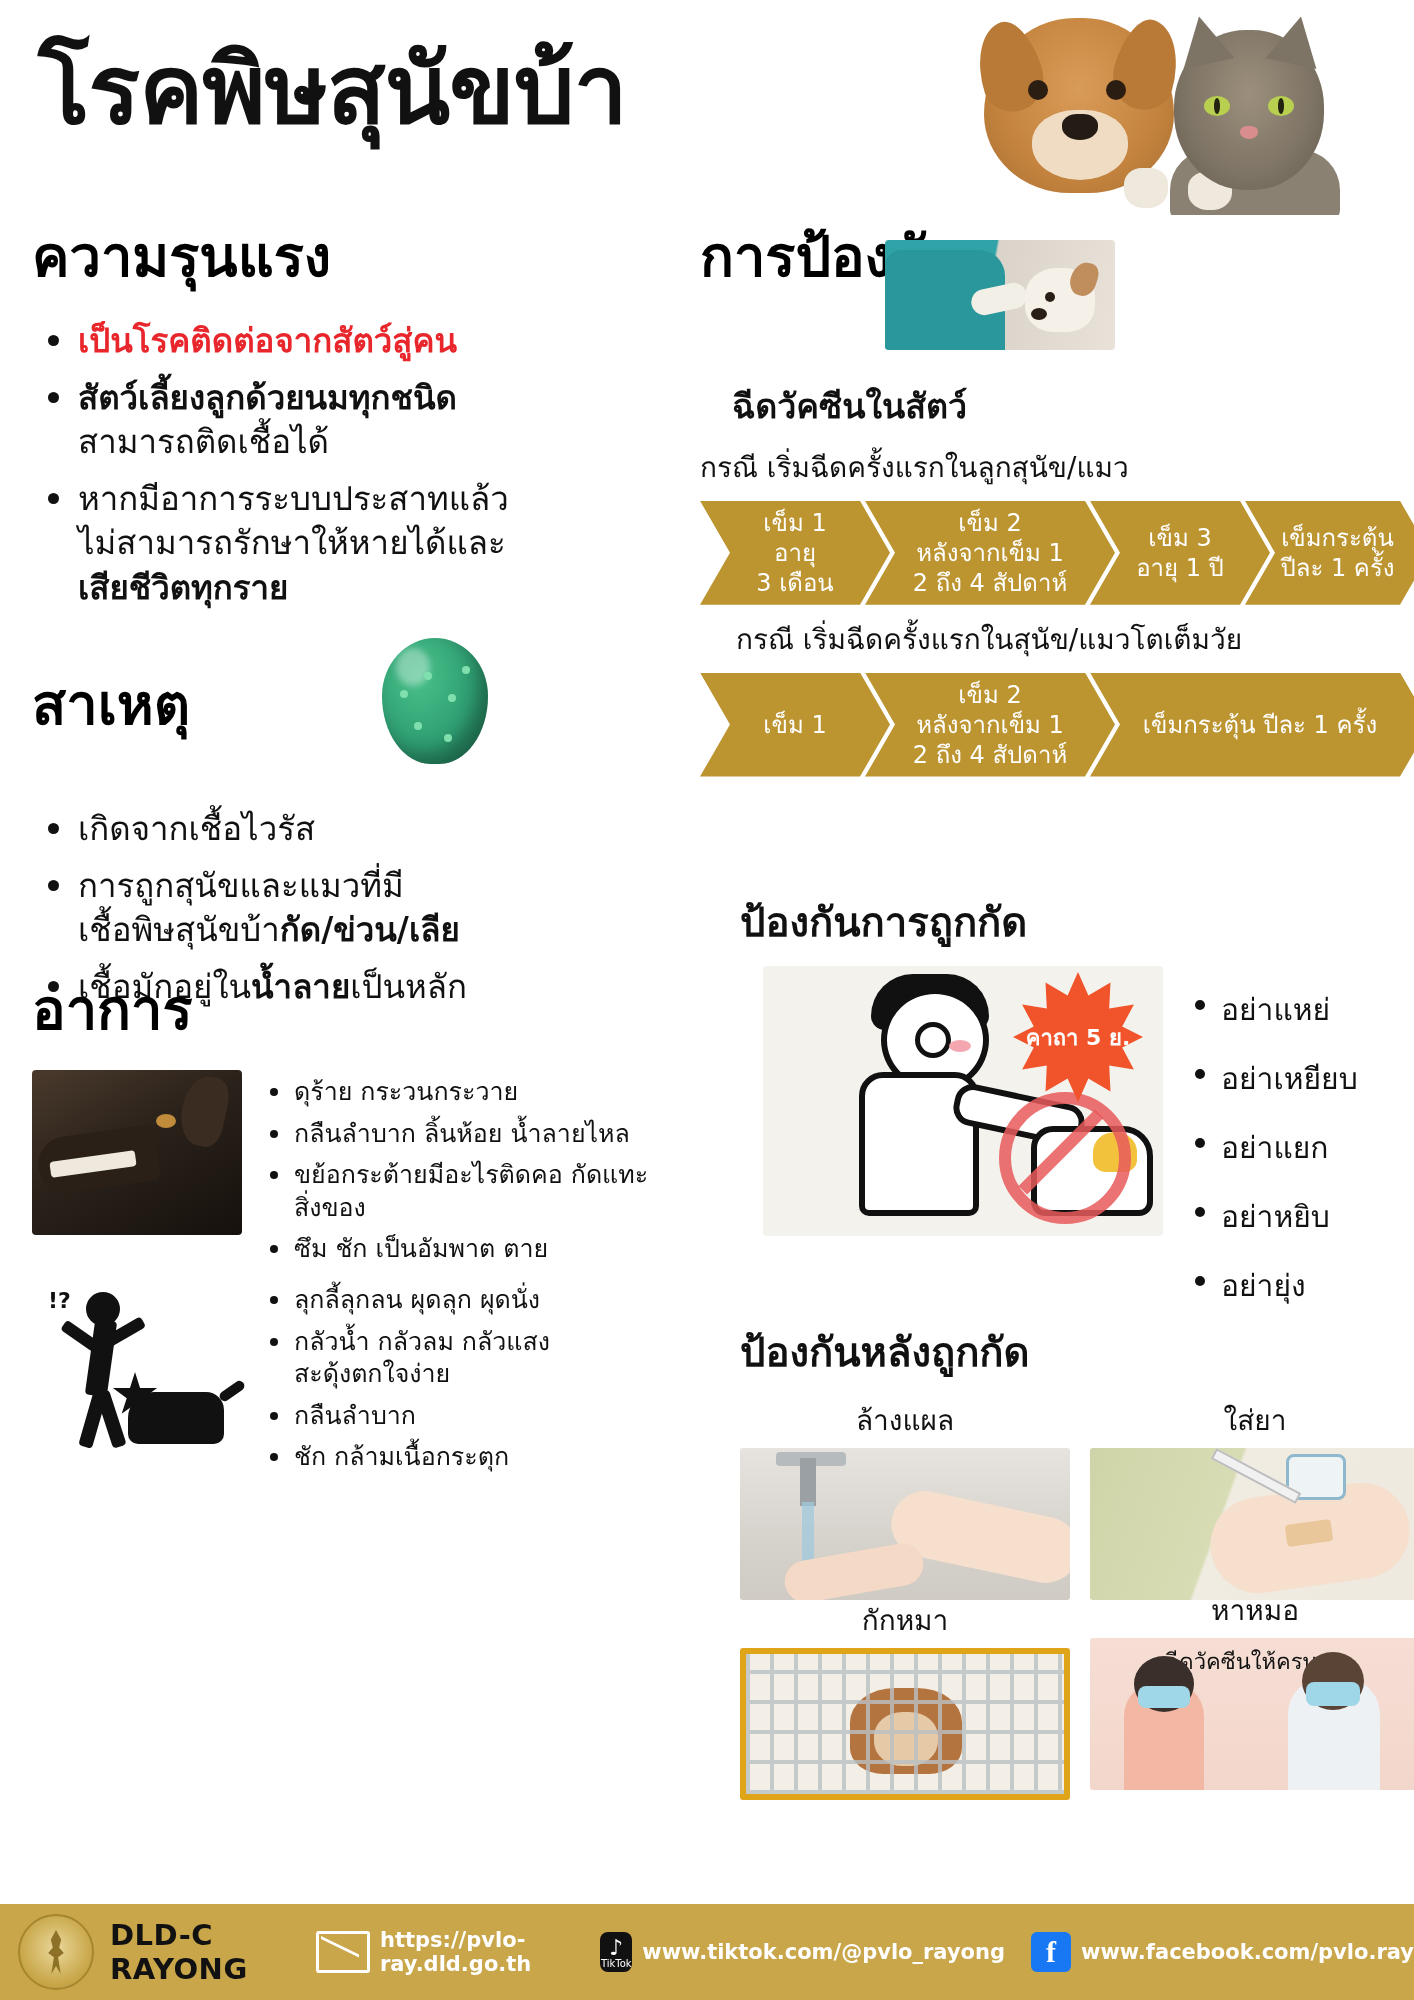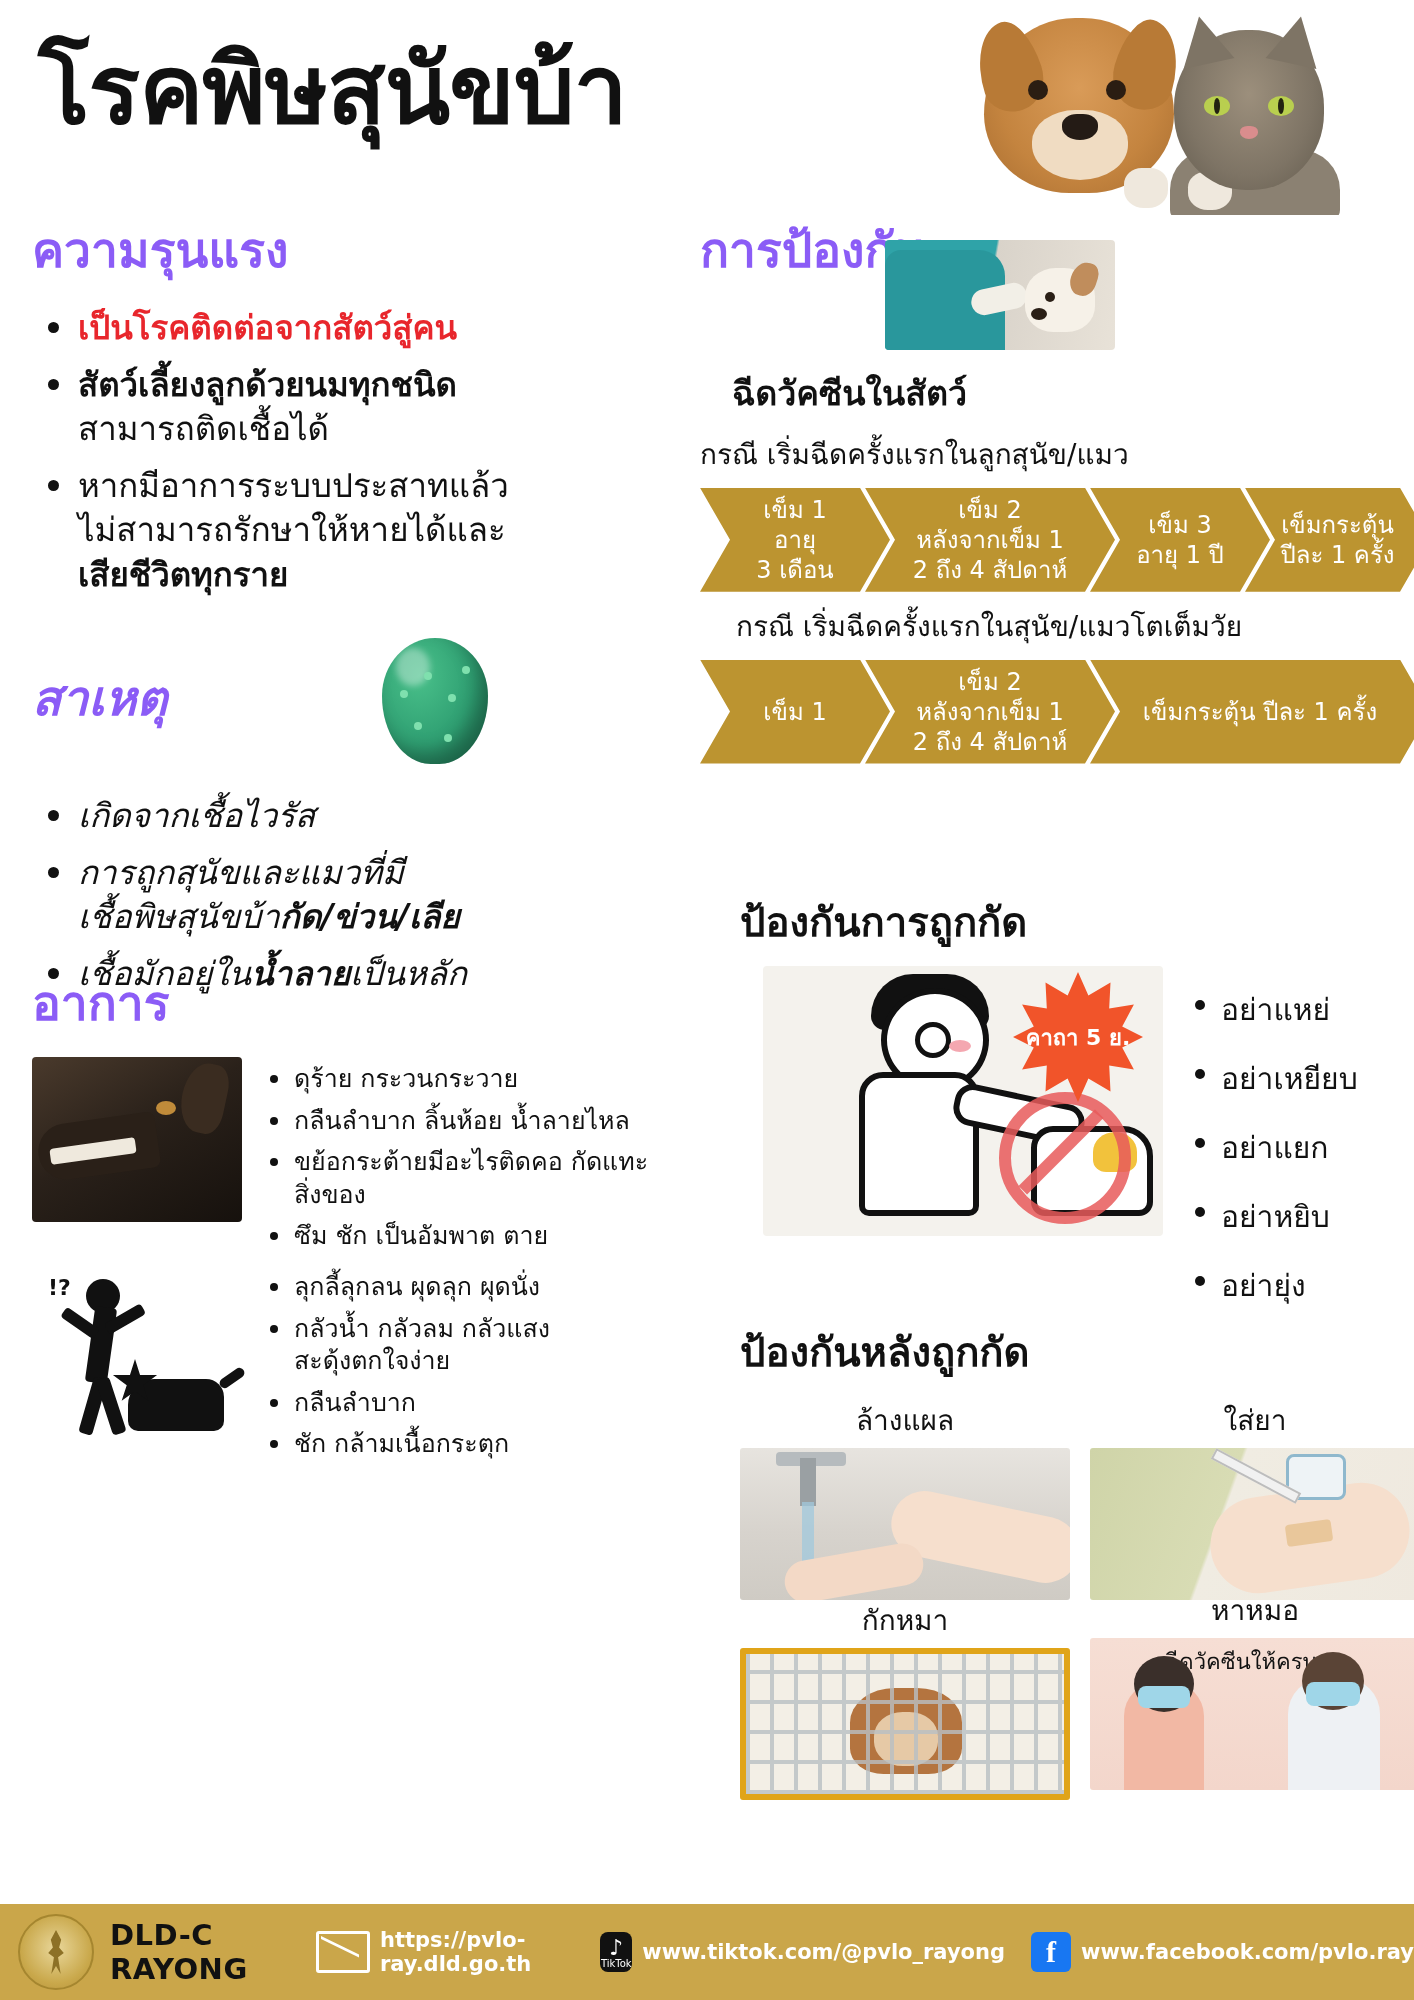--- a/index.html
+++ b/index.html
@@ -44,38 +44,38 @@
   .catear-r{position:absolute;right:2px;top:-14px;width:0;height:0;border-left:26px solid transparent;border-right:26px solid transparent;border-bottom:48px solid #7e7465;transform:rotate(12deg);}
   .cateye-l{position:absolute;left:30px;top:66px;width:26px;height:20px;background:#b9cf4f;border-radius:50%;}
   .cateye-r{position:absolute;right:30px;top:66px;width:26px;height:20px;background:#b9cf4f;border-radius:50%;}
   .cateye-l:after,.cateye-r:after{content:"";position:absolute;left:10px;top:2px;width:6px;height:16px;background:#221;border-radius:50%;}
   .catnose{position:absolute;left:66px;top:96px;width:18px;height:13px;background:#d98d8d;border-radius:50% 50% 60% 60%;}
   .catbody{position:absolute;left:196px;top:150px;width:170px;height:70px;background:#8b8172;border-radius:40px 40px 10px 10px;}
   .paw1{position:absolute;left:150px;top:168px;width:44px;height:40px;background:#efe8dd;border-radius:40% 40% 45% 45%;}
   .paw2{position:absolute;left:214px;top:172px;width:44px;height:38px;background:#efe8dd;border-radius:40% 40% 45% 45%;}
 
   
-  .h-sec{font-size:48px;font-weight:bold;color:#8b5cf6;}
+  .h-sec{font-size:56px;font-weight:bold;color:#000000;}
   .h-sub{font-size:34px;font-weight:bold;color:#111;}
 
   
   .col-left{position:absolute;left:32px;top:212px;width:640px;}
   .bullets{margin:18px 0 0 0;padding:0;list-style:none;}
   .bullets li{
     position:relative;padding-left:46px;margin-bottom:12px;
     font-size:33px;line-height:1.35;color:#111;
   }
   .bullets li:before{
     content:"";position:absolute;left:16px;top:16px;width:11px;height:11px;
     background:#111;border-radius:50%;
   }
   .red{color:#e8262c;font-weight:bold;}
   .bold{font-weight:bold;}
 
-  .sec-cause{position:absolute;left:32px;top:660px;width:640px;font-style:italic;}
+  .sec-cause{position:absolute;left:32px;top:660px;width:640px;}
   .virus{
     position:absolute;left:350px;top:-22px;width:106px;height:126px;
     background:radial-gradient(ellipse at 35% 30%,#49c08a 0%,#2f9f72 55%,#1d7050 100%);
     border-radius:50% 50% 46% 46%/46% 46% 54% 54%;
     box-shadow:inset -10px -12px 18px rgba(0,0,0,.25);
   }
   .virus:before{
     content:"";position:absolute;left:14px;top:10px;width:34px;height:38px;
     background:rgba(255,255,255,.35);border-radius:50%;filter:blur(3px);
   }

